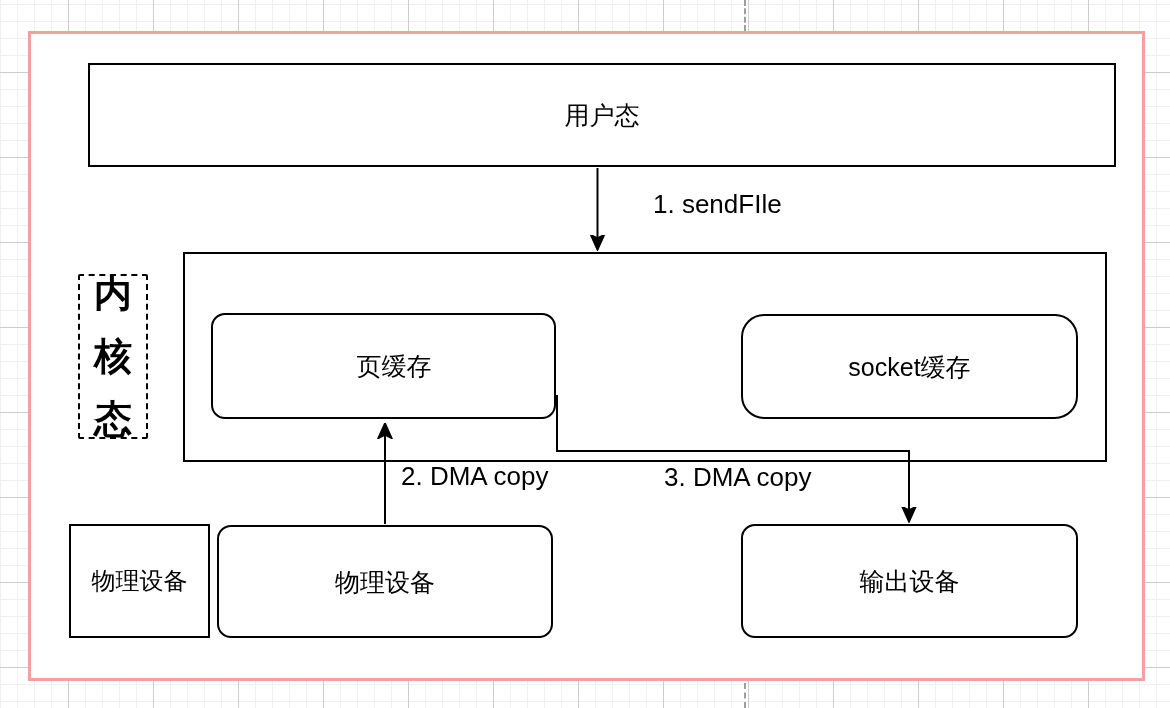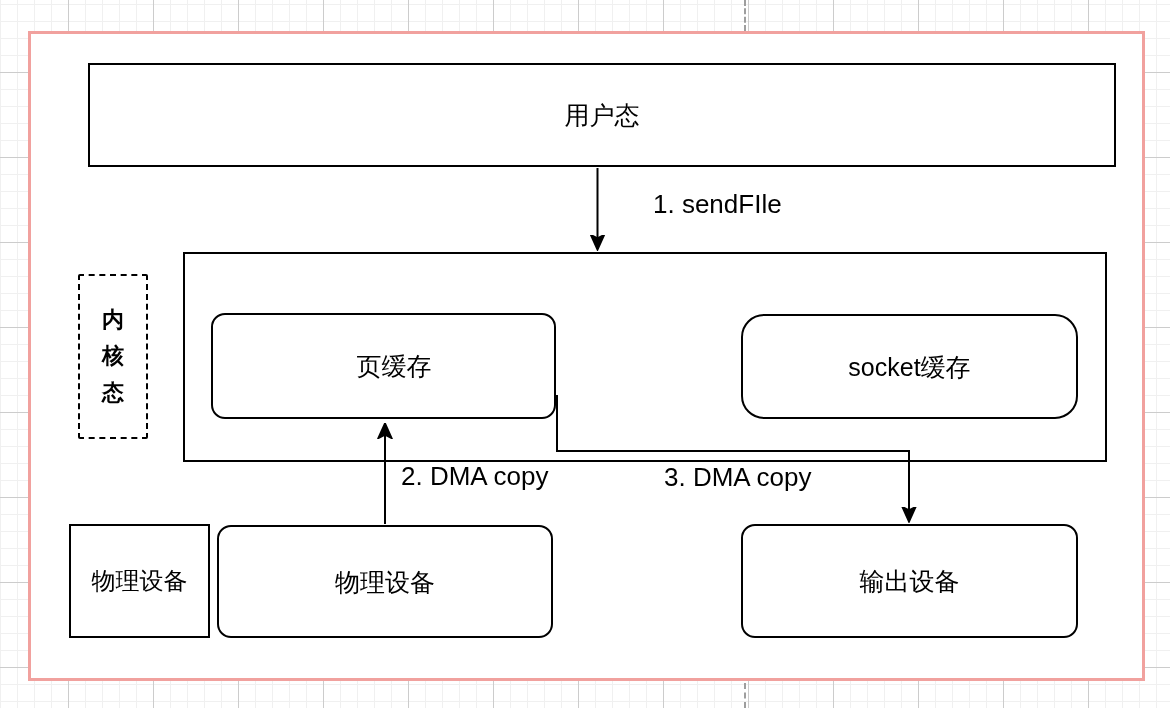--- a/index.html
+++ b/index.html
@@ -49,21 +49,21 @@
   .kernel-box{left:183px;top:252px;width:924px;height:210px;z-index:1;}
   .page-cache{left:211px;top:313px;width:345px;height:106px;padding-left:21px;}
   .socket-cache{left:741px;top:314px;width:337px;height:105px;border-radius:23px;}
   .physical-device{left:69px;top:524px;width:141px;height:114px;font-size:24px;}
   .input-device{left:217px;top:525px;width:336px;height:113px;}
   .output-device{left:741px;top:524px;width:337px;height:114px;}
 
   .kernel-band{
     left:78px;top:274px;width:70px;height:165px;
     border:2px dashed var(--stroke);border-radius:2px;
-    background:#ffffff;font-size:22px;
+    background:#ffffff;font-size:38px;
   }
   .kernel-band .v-text{
     width:1em;line-height:1.65;text-align:center;
     white-space:normal;word-break:break-all;font-weight:600;
   }
 
   svg.wires{position:absolute;left:0;top:0;z-index:5;pointer-events:none;}
   svg.wires path{stroke:var(--stroke);stroke-width:2;fill:none;}
   svg.wires .head{fill:var(--stroke);}
 

